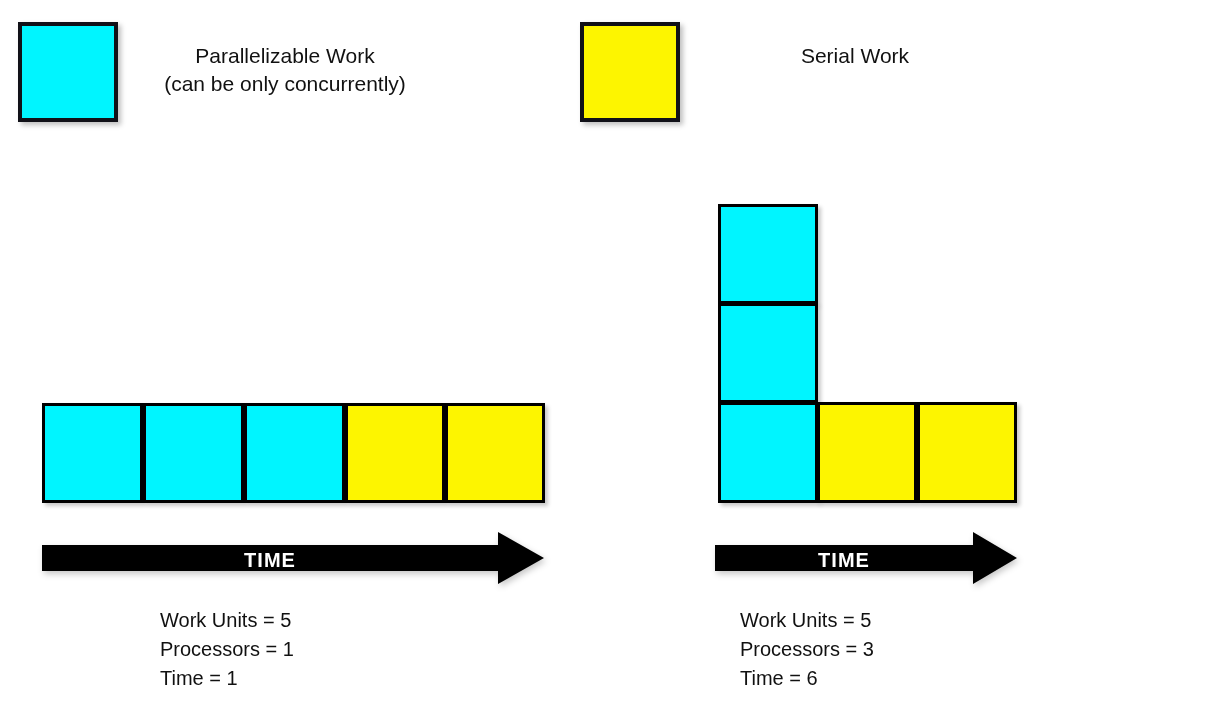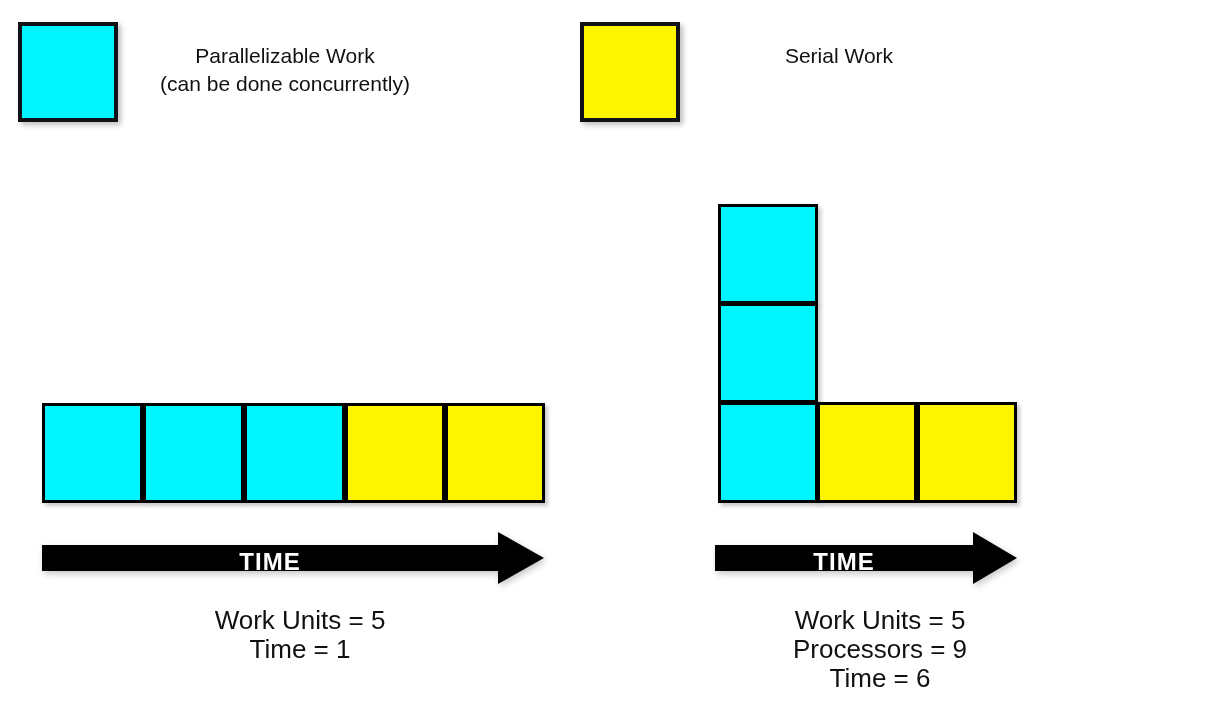--- a/index.html
+++ b/index.html
@@ -55,75 +55,76 @@
 
   
   .time-arrow {
     position: absolute;
     filter: drop-shadow(2px 3px 3px rgba(0,0,0,0.22));
   }
   .time-arrow svg { display: block; }
   .time-label {
     position: absolute;
     color: #ffffff;
-    font-size: 24px;
+    font-size: 20px;
     font-weight: bold;
     letter-spacing: 1px;
     text-align: center;
     top: 0;
     line-height: 1;
     pointer-events: none;
   }
 
   
   .caption {
     position: absolute;
-    text-align: center;
-    font-size: 26px;
+    text-align: left;
+    font-size: 20px;
     line-height: 29px;
     color: #111111;
     white-space: nowrap;
   }
   .caption .ln { display: block; }
 </style>
 </head>
 <body>
 
 <div id="canvas">
 
   <div class="legend-swatch cyan" style="left:18px; top:22px;"></div>
 
   <div class="legend-text" style="left:140px; top:42px; width:290px;">
     <span class="ln">Parallelizable Work</span>
-    <span class="ln">(can be done concurrently)</span>
+    <span class="ln">(can be only concurrently)</span>
   </div>
 
   <div class="legend-swatch yellow" style="left:580px; top:22px;"></div>
 
-  <div class="legend-text" style="left:664px; top:42px; width:350px;">
+  <div class="legend-text" style="left:680px; top:42px; width:350px;">
     <span class="ln">Serial Work</span>
   </div>
 
   <div>
 
     <div class="block cyan" style="left:42px;  top:403px; width:101px; height:100px;"></div>
     <div class="block cyan" style="left:143px; top:403px; width:101px; height:100px;"></div>
     <div class="block cyan" style="left:244px; top:403px; width:101px; height:100px;"></div>
     <div class="block yellow" style="left:345px; top:403px; width:100px; height:100px;"></div>
     <div class="block yellow" style="left:445px; top:403px; width:100px; height:100px;"></div>
 
     <div class="time-arrow" style="left:42px; top:530px;">
       <svg width="503" height="56" viewBox="0 0 503 56" xmlns="http://www.w3.org/2000/svg">
         <path d="M0,15 L456,15 L456,2 L502,28 L456,54 L456,41 L0,41 Z" fill="#000000"></path>
       </svg>
       <div class="time-label" style="left:0; width:456px; top:20px;">TIME</div>
     </div>
 
     <div class="caption" style="left:160px; top:606px; width:280px;">
       <span class="ln">Work Units = 5</span>
+      <span class="ln">Processors = 1</span>
       <span class="ln">Time = 1</span>
     </div>
   </div>
 
   <div>
 
     <div class="block cyan" style="left:718px; top:204px; width:100px; height:100px;"></div>
     <div class="block cyan" style="left:718px; top:303px; width:100px; height:100px;"></div>
     <div class="block cyan" style="left:718px; top:402px; width:100px; height:101px;"></div>
 
@@ -132,18 +133,18 @@
 
     <div class="time-arrow" style="left:715px; top:530px;">
       <svg width="303" height="56" viewBox="0 0 303 56" xmlns="http://www.w3.org/2000/svg">
         <path d="M0,15 L258,15 L258,2 L302,28 L258,54 L258,41 L0,41 Z" fill="#000000"></path>
       </svg>
       <div class="time-label" style="left:0; width:258px; top:20px;">TIME</div>
     </div>
 
     <div class="caption" style="left:740px; top:606px; width:280px;">
       <span class="ln">Work Units = 5</span>
-      <span class="ln">Processors = 9</span>
+      <span class="ln">Processors = 3</span>
       <span class="ln">Time = 6</span>
     </div>
   </div>
 
 </div>
 
 </body></html>

